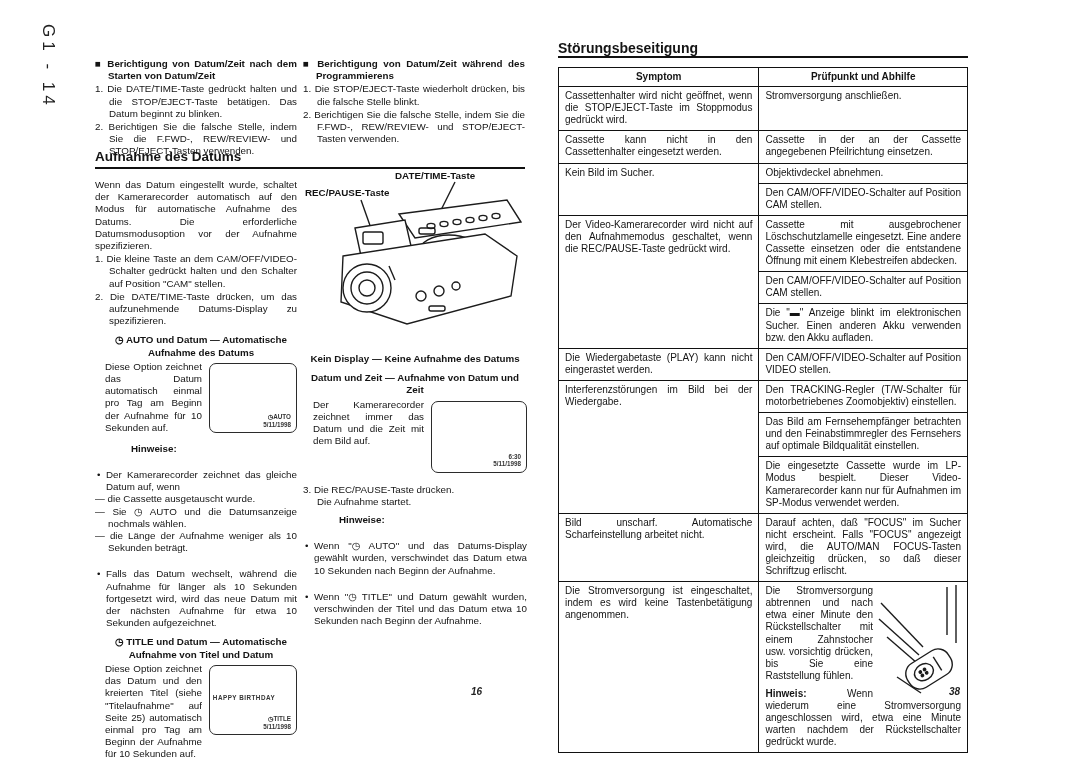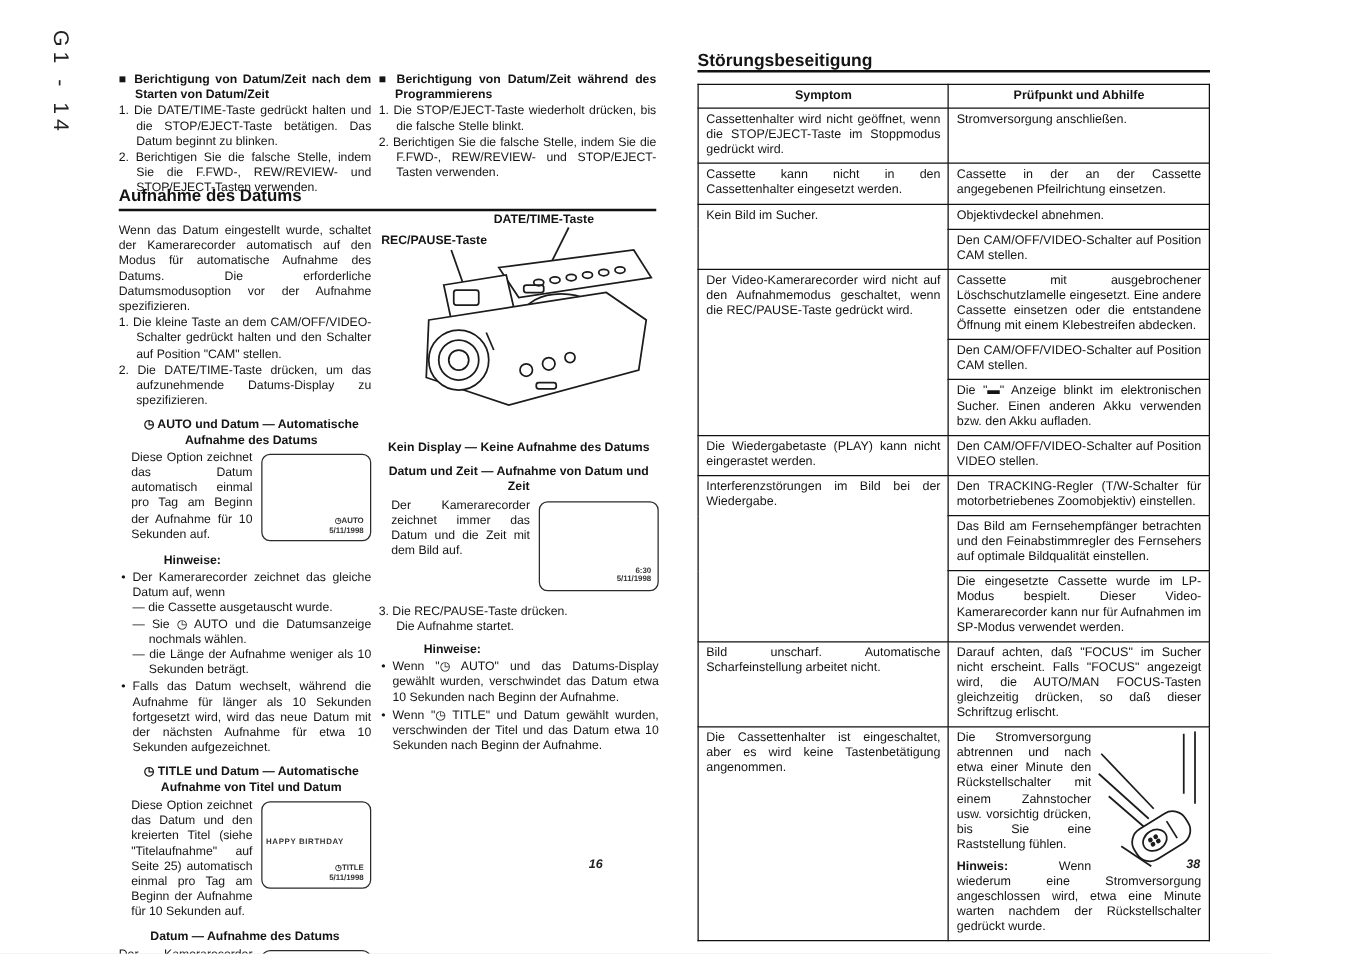--- a/index.html
+++ b/index.html
@@ -32,23 +32,23 @@
   .screen.wide{width:94px;height:70px;}
   .scr-br{
     position:absolute;right:5px;bottom:4px;text-align:right;
     font-size:6.3px;line-height:7.2px;font-weight:bold;color:#333;
   }
   .scr-center{
     position:absolute;left:0;right:18px;top:26px;text-align:center;
     font-size:6.3px;font-weight:bold;color:#333;letter-spacing:.5px;
   }
   .noteslabel{font-weight:bold;margin-top:6px;text-align:left;margin-left:36px;}
-  .note{padding-left:11px;position:relative;margin-top:2px;}
+  .note{padding-left:11px;position:relative;margin-top:14px;}
   .note::before{content:"\2022";position:absolute;left:2px;}
-  .subnote{margin-left:11px;padding-left:13px;text-indent:-13px;}
+  .subnote{padding-left:13px;text-indent:-13px;}
   .clearfix::after{content:"";display:block;clear:both;}
   .figure-wrap{position:relative;width:224px;height:176px;margin-bottom:2px;}
   .figlabel{font-weight:bold;font-size:9.8px;position:absolute;white-space:nowrap;}
   .pgnum{position:absolute;font-size:10px;font-weight:bold;font-style:italic;color:#222;}
   
   .right-page{position:absolute;left:558px;top:40px;width:410px;}
   .ts-title{
     font-size:14px;font-weight:bold;border-bottom:2.5px solid #111;
     padding-bottom:0;margin-bottom:9px;
   }
@@ -242,21 +242,21 @@
       <tr>
         <td>Die eingesetzte Cassette wurde im LP-Modus bespielt.  Dieser Video-Kamerarecorder kann nur für Aufnahmen im SP-Modus verwendet werden.</td>
       </tr>
 
       <tr>
         <td>Bild unscharf. Automatische Scharfeinstellung arbeitet nicht.</td>
         <td>Darauf achten, daß "FOCUS" im Sucher nicht erscheint.  Falls "FOCUS" angezeigt wird, die AUTO/MAN FOCUS-Tasten gleichzeitig drücken, so daß dieser Schriftzug erlischt.</td>
       </tr>
 
       <tr>
-        <td>Die Cassettenhalter ist eingeschaltet, aber es wird keine Tastenbetätigung angenommen.</td>
+        <td>Die Stromversorgung ist eingeschaltet, indem es wird keine Tastenbetätigung angenommen.</td>
         <td>
           <svg class="rem-fig" viewBox="0 0 84 112" fill="none" stroke="#1c1c1c" stroke-width="1.4">
             <line x1="70" y1="2" x2="70" y2="50"></line>
             <line x1="79" y1="0" x2="79" y2="58"></line>
             <line x1="4" y1="18" x2="46" y2="62"></line>
             <line x1="2" y1="34" x2="42" y2="70"></line>
             <line x1="10" y1="52" x2="40" y2="78"></line>
 
             <g transform="rotate(-32 52 84)">
               <rect x="28" y="70" width="48" height="28" rx="12" fill="#fff"></rect>

